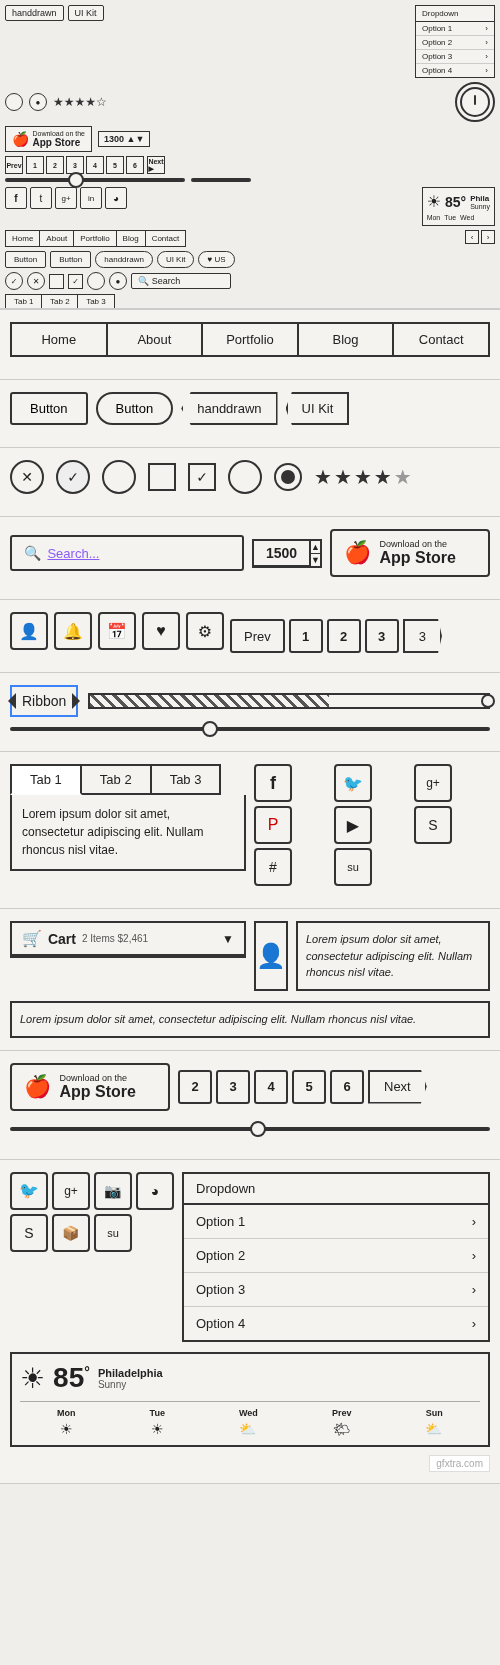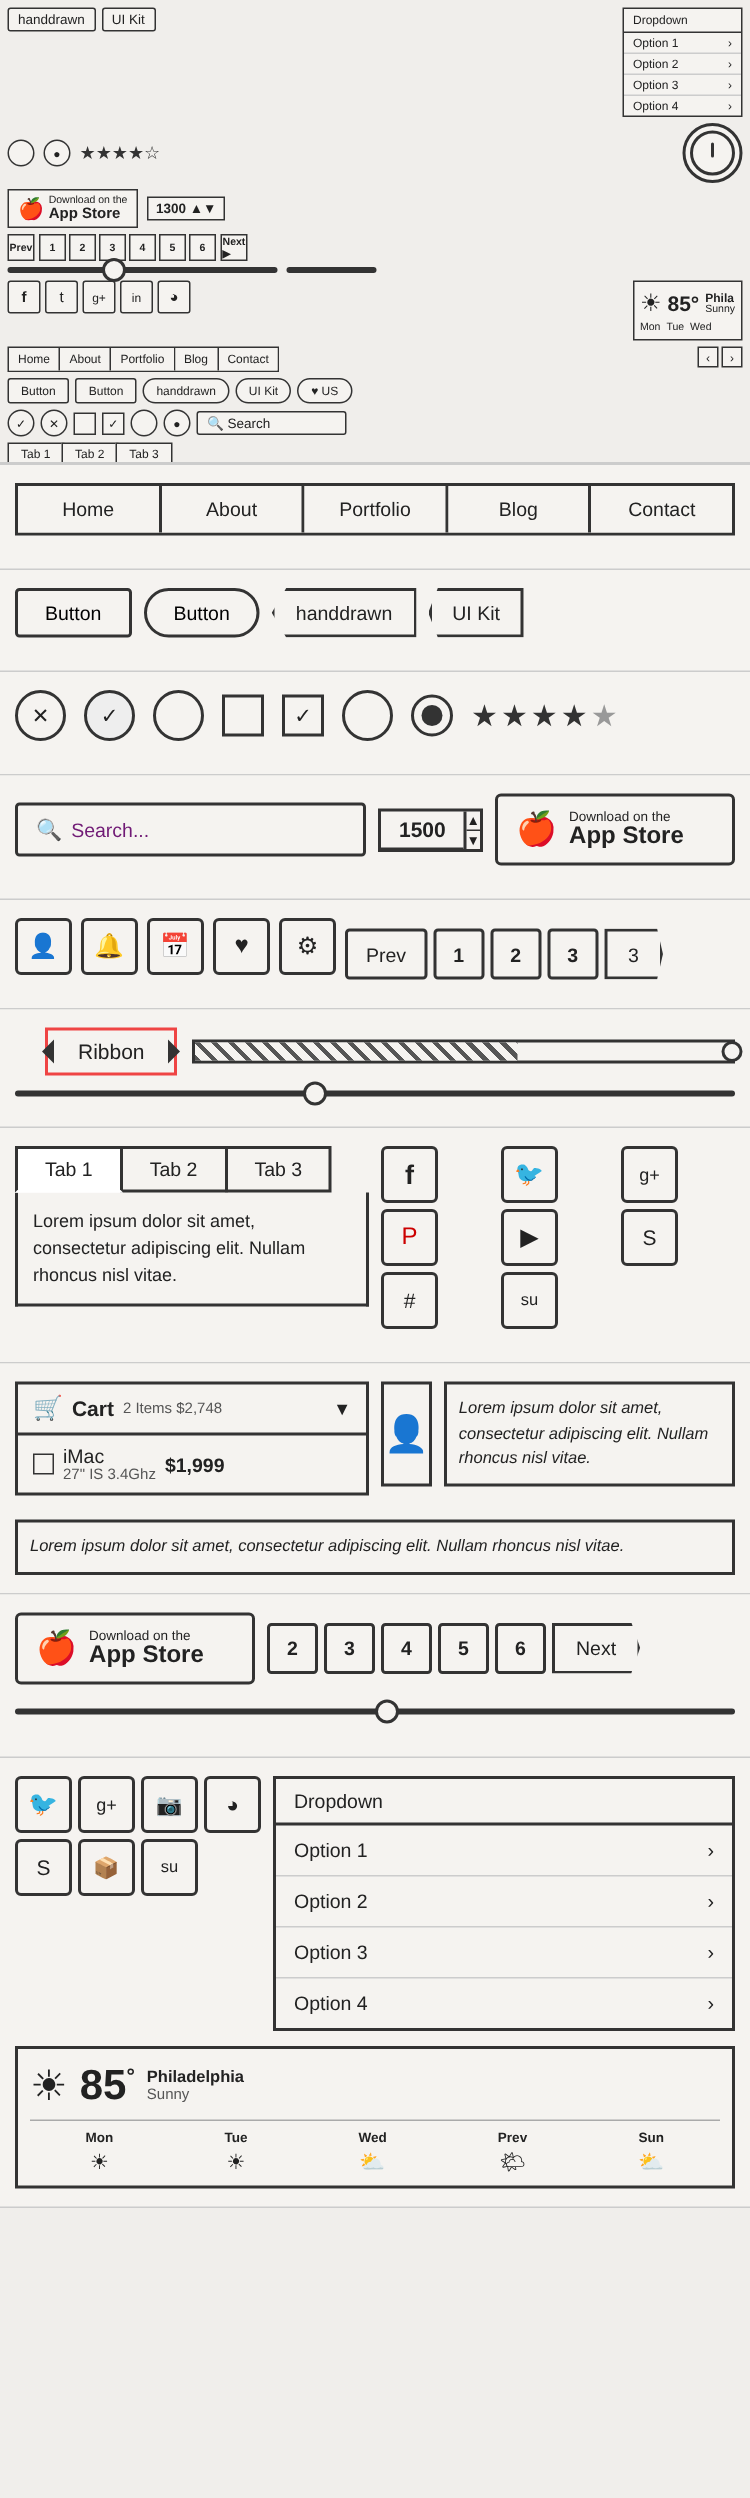--- a/index.html
+++ b/index.html
@@ -230,25 +230,24 @@
     
     .ribbon-container {
       display: flex;
       align-items: center;
       gap: 10px;
       margin-bottom: 10px;
     }
     .ribbon {
       position: relative;
       background: #f5f3f0;
-      border: 2px solid #ef4444;
-      padding: 6px 20px;
+      border: 2px solid #3b82f6;
+      padding: 6px 10px;
       font-size: 14px;
       font-weight: 500;
-      margin-left: 20px;
     }
     .ribbon::before {
       content: '';
       position: absolute;
       left: -12px; top: 50%;
       transform: translateY(-50%);
       border: 8px solid transparent;
       border-right-color: #333;
     }
     .ribbon::after {
@@ -806,21 +805,21 @@
       <span class="star">★</span>
       <span class="star-half">★</span>
     </div>
   </div>
 </div>
 
 <div class="main-section">
   <div class="search-row">
     <div class="search-box sketch">
       <span class="search-icon">🔍</span>
-      <span style="color:#701a75;font-size:13px;">Search...</span>
+      <span style="color:#8b5cf6;font-size:13px;text-decoration:underline;">Search...</span>
     </div>
     <div style="display:flex;align-items:stretch;border:2px solid #333;">
       <div class="number-input-main">1500</div>
       <div style="display:flex;flex-direction:column;border-left:2px solid #333;">
         <div class="num-arrow">▲</div>
         <div class="num-arrow">▼</div>
       </div>
     </div>
     <div class="appstore-box">
       <span class="appstore-icon">🍎</span>
@@ -892,30 +891,22 @@
   </div>
 </div>
 
 <div class="main-section">
   <div class="two-col">
     <div class="col-left">
       <div class="cart-widget">
         <div class="cart-header">
           <span class="cart-icon">🛒</span>
           <span class="cart-title">Cart</span>
-          <span class="cart-subtitle">2 Items $2,748</span>
+          <span class="cart-subtitle">2 Items $2,461</span>
           <span class="cart-arrow">▼</span>
-        </div>
-        <div class="cart-item-row">
-          <div class="cart-checkbox"></div>
-          <div>
-            <div class="cart-item-name">iMac</div>
-            <div class="cart-item-spec">27" IS 3.4Ghz</div>
-          </div>
-          <div class="cart-item-price">$1,999</div>
         </div>
       </div>
     </div>
     <div class="col-right">
       <div style="display:flex; gap:8px; align-items:flex-start;">
         <div class="avatar-placeholder">👤</div>
         <div class="text-block">Lorem ipsum dolor sit amet, consectetur adipiscing elit. Nullam rhoncus nisl vitae.</div>
       </div>
     </div>
   </div>
@@ -1017,13 +1008,16 @@
         <span class="weather-day-label">Prev</span>
         <span class="weather-day-icon">🌤</span>
       </div>
       <div class="weather-day">
         <span class="weather-day-label">Sun</span>
         <span class="weather-day-icon">⛅</span>
       </div>
     </div>
   </div>
 
+  <div style="text-align:right; margin-top:6px;">
+    <span style="font-size:10px;color:#aaa;background:white;padding:2px 6px;border:1px solid #ddd;">gfxtra.com</span>
+  </div>
 </div>
 
 </body></html>

